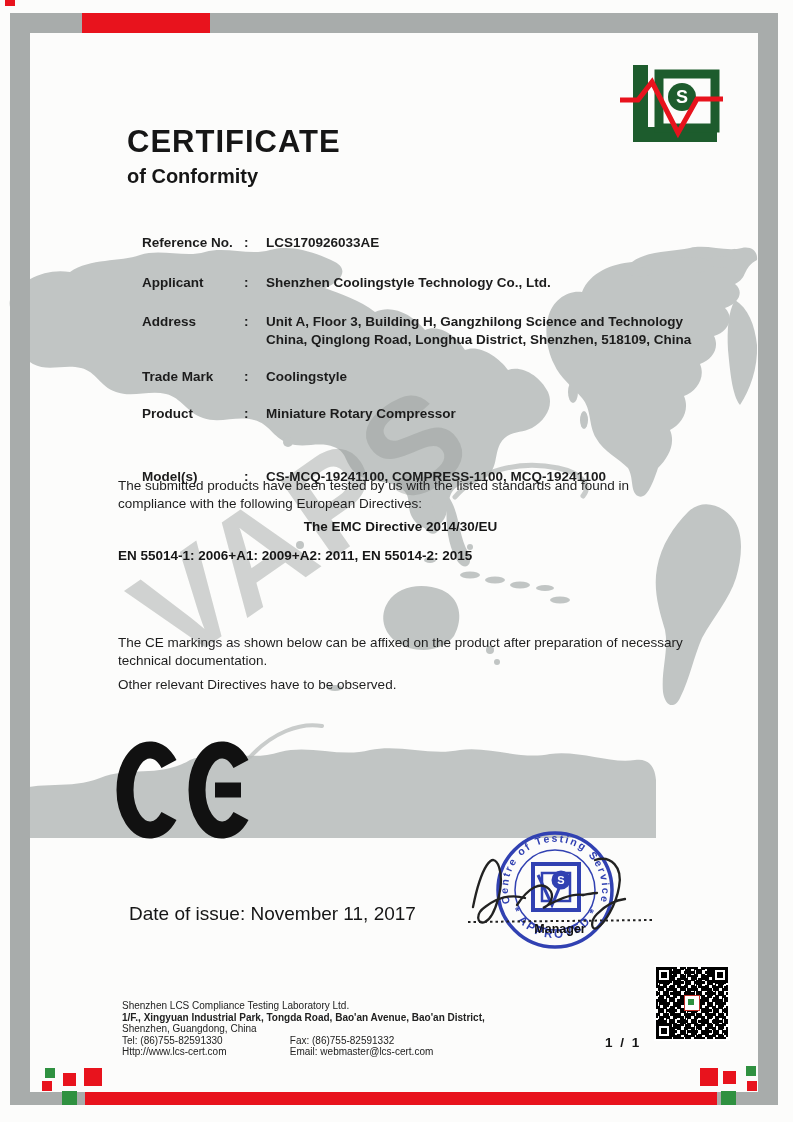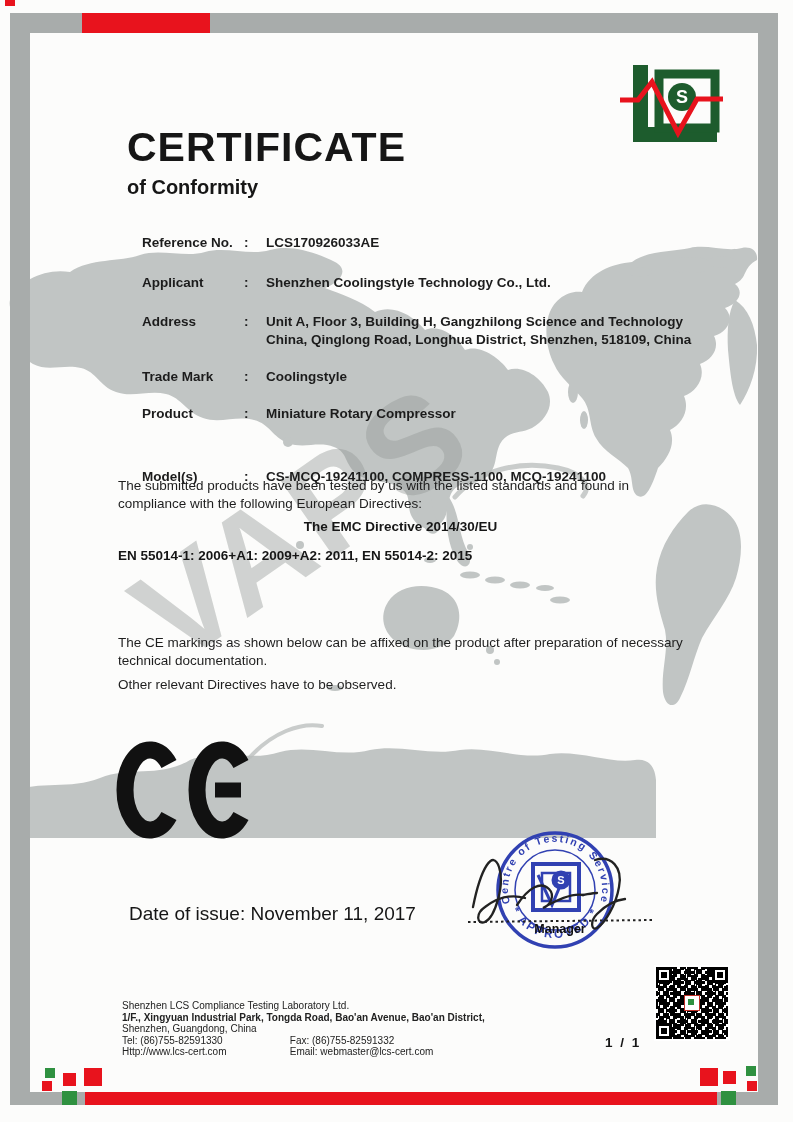--- a/index.html
+++ b/index.html
@@ -25,21 +25,21 @@
   .frame-bottom{left:10px; top:1092px; width:768px; height:13px;}
   .accent{position:absolute; z-index:2; background:#e8131d;}
   .accent-top{left:82px; top:13px; width:128px; height:20px;}
   .accent-corner{left:5px; top:0; width:10px; height:6px;}
   .accent-bottom{left:85px; top:1092px; width:632px; height:13px;}
   .sq{position:absolute; z-index:3;}
   .sq.red{background:#e8131d;} .sq.green{background:#2f9140;}
   
   .logo-svg{position:absolute; left:612px; top:58px; z-index:3;}
   .title-block{position:absolute; left:127px; top:124px; z-index:3;}
-  .title-main{font-size:41px; font-weight:bold; letter-spacing:1px; color:#161616;}
+  .title-main{font-size:31px; font-weight:bold; letter-spacing:1px; color:#161616;}
   .title-sub{font-size:20px; font-weight:bold; margin-top:5px; color:#161616;}
   
   .field{position:absolute; left:118px; width:560px; display:flex; z-index:3;
          font-size:13.5px; font-weight:bold; line-height:18px; color:#1c1c1c;}
   .f-label{width:102px; flex:0 0 102px;padding-left:24px;}
   .f-colon{width:22px; flex:0 0 22px;}
   .f-value{width:430px; flex:0 0 430px;}
   
   .para{position:absolute; left:118px; width:565px; font-size:13.5px;
         line-height:17.5px; z-index:3; color:#1e1e1e;}

